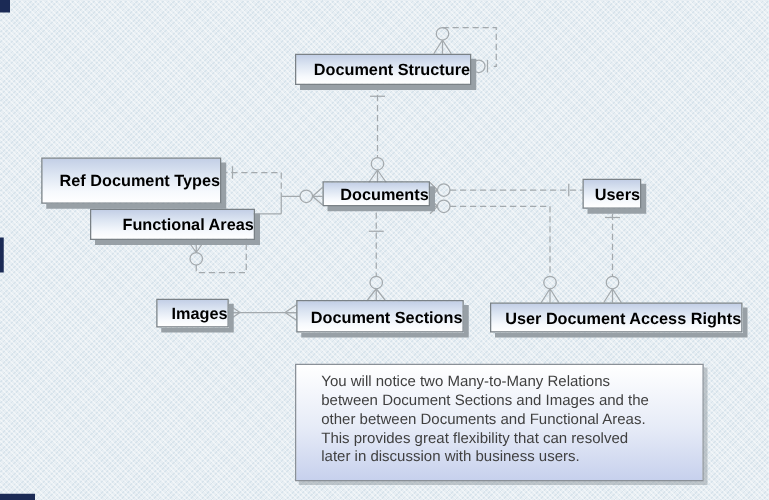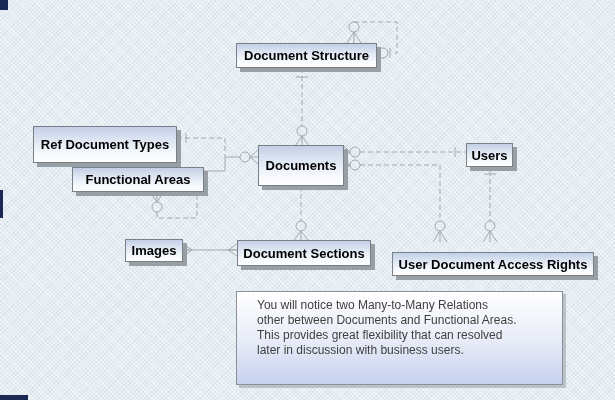--- a/index.html
+++ b/index.html
@@ -10,21 +10,21 @@
     background-image:
       repeating-linear-gradient(45deg, rgba(255,255,255,0.45) 0 1px, transparent 1px 3px),
       repeating-linear-gradient(-45deg, rgba(175,200,216,0.28) 0 1px, transparent 1px 3px);
   }
   svg.wires{position:absolute;left:0;top:0;}
   .entity{
     position:absolute;
     border:1px solid #7a8186;
     background:linear-gradient(180deg,#c3cfe6 0%,#dce5f2 35%,#f6f9fd 75%,#ffffff 100%);
     box-shadow:4px 4px 0 0 #98a0a6;
-    display:flex;align-items:center;justify-content:center;
+    display:flex;align-items:center;justify-content:flex-end;
     font-weight:bold;font-size:13px;color:#000;
     box-sizing:border-box;white-space:nowrap;
   }
   .note{
     position:absolute;
     border:1px solid #8a9097;
     background:linear-gradient(180deg,#ffffff 0%,#e6ebf7 55%,#c7d1ed 100%);
     box-shadow:3px 3px 0 0 rgba(152,160,166,0.55);
     box-sizing:border-box;
     padding:6px 20px;
@@ -102,42 +102,43 @@
   </div>
 
   <div class="entity" style="left:33px;top:126px;width:144px;height:37px;">
     <span>Ref Document Types</span>
   </div>
 
   <div class="entity" style="left:72px;top:167px;width:132px;height:25px;">
     <span>Functional Areas</span>
   </div>
 
-  <div class="entity" style="left:258px;top:145px;width:86px;height:41px;">
+  <div class="entity" style="left:258px;top:145px;width:86px;height:20px;">
     <span>Documents</span>
   </div>
 
   <div class="entity" style="left:466px;top:143px;width:47px;height:24px;">
     <span>Users</span>
   </div>
 
   <div class="entity" style="left:125px;top:239px;width:58px;height:23px;">
     <span>Images</span>
   </div>
 
   <div class="entity" style="left:237px;top:240px;width:134px;height:26px;">
     <span>Document Sections</span>
   </div>
 
-  <div class="entity" style="left:392px;top:252px;width:202px;height:24px;">
+  <div class="entity" style="left:392px;top:242px;width:202px;height:24px;">
     <span>User Document Access Rights</span>
   </div>
 
   <div class="note" style="left:236px;top:291px;width:327px;height:94px;">
     <div>You will notice two Many-to-Many Relations</div>
+    <div>between Document Sections and Images and the</div>
     <div>other between Documents and Functional Areas.</div>
     <div>This provides great flexibility that can resolved</div>
     <div>later in discussion with business users.</div>
   </div>
 
   <div class="artifact" style="left:0;top:0;width:8px;height:10px;"></div>
   <div class="artifact" style="left:0;top:190px;width:3px;height:28px;"></div>
   <div class="artifact" style="left:0;top:395px;width:28px;height:5px;"></div>
 
 </div>

